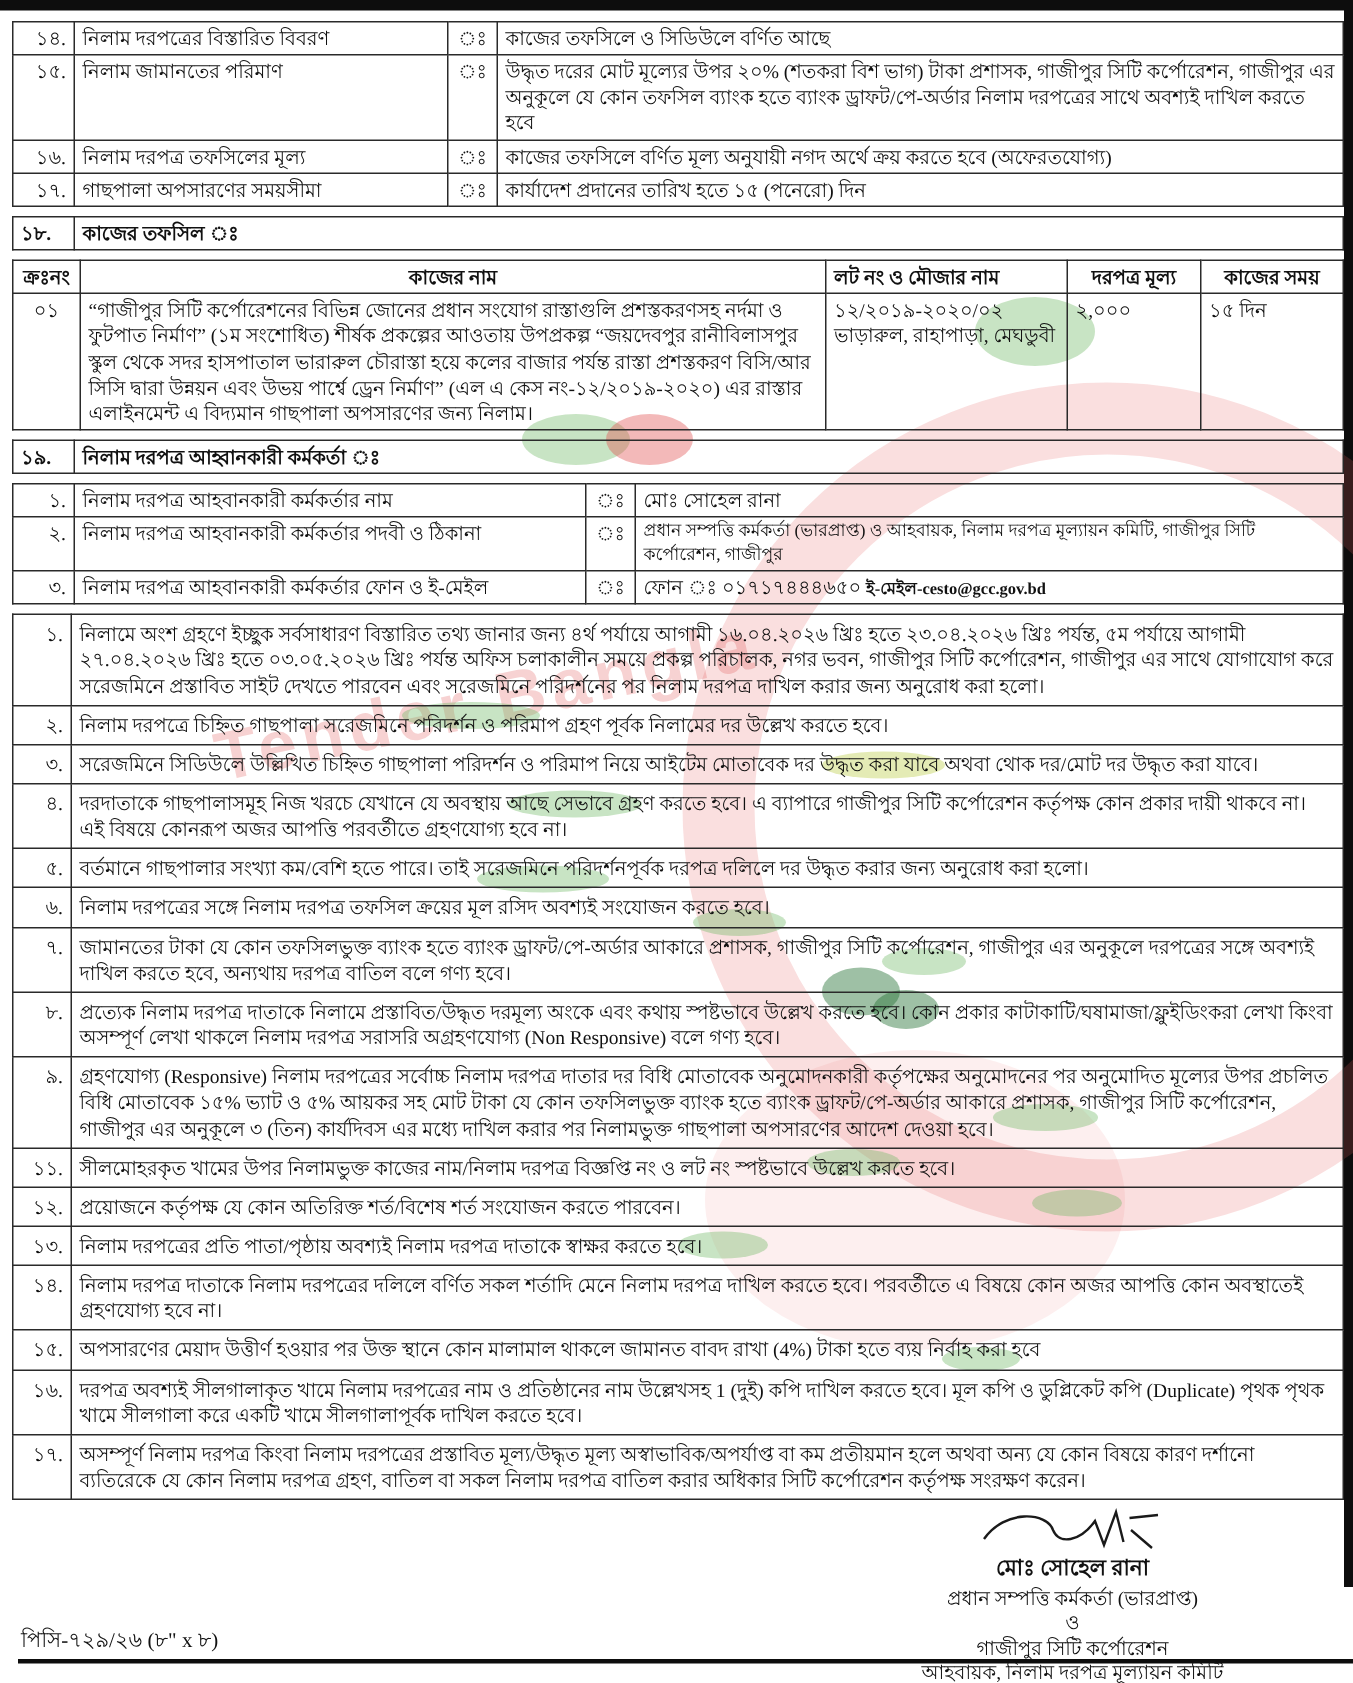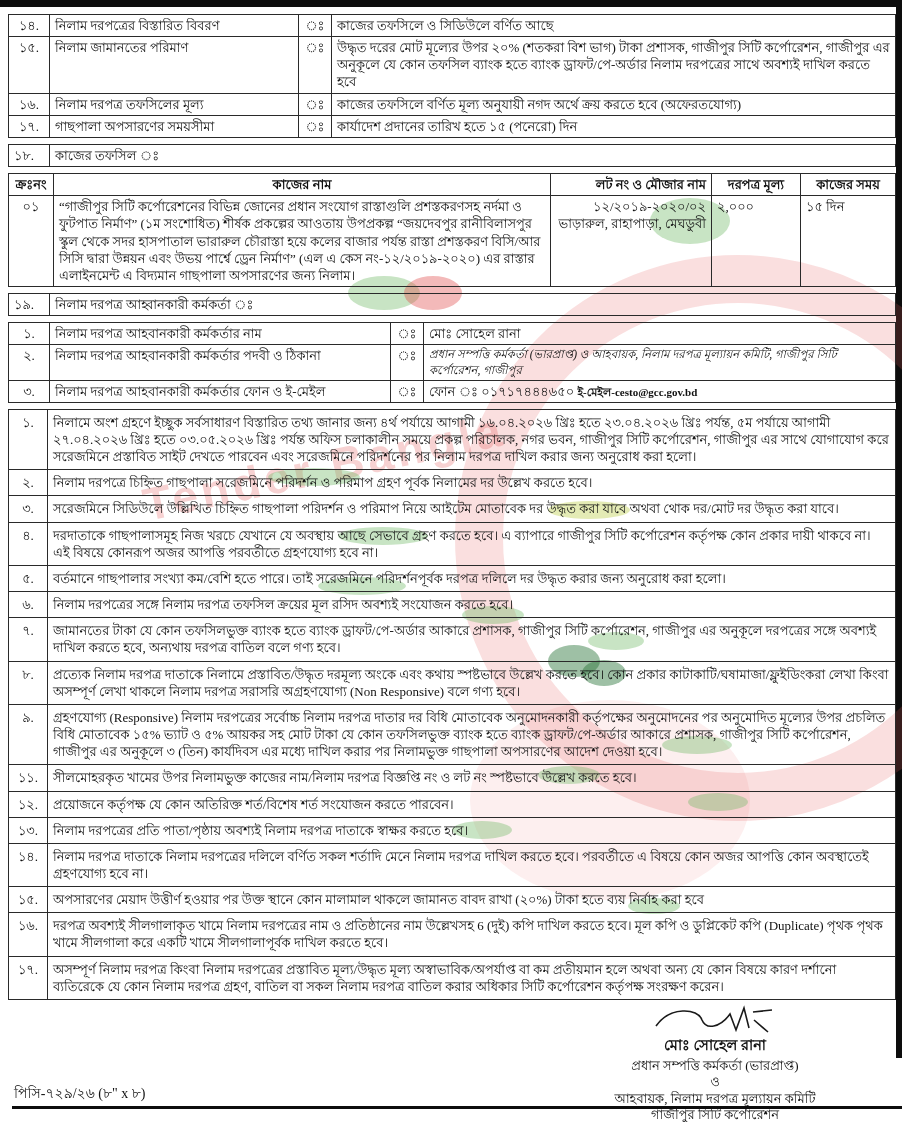--- a/index.html
+++ b/index.html
@@ -20,32 +20,32 @@
   .blob{position:absolute;border-radius:50%;pointer-events:none;}
   .g{background:rgba(110,185,100,0.38);}
   .yg{background:rgba(195,210,90,0.45);}
   .dg{background:rgba(40,115,55,0.45);}
   .r{background:rgba(225,80,80,0.40);}
 
   .content{position:relative;padding:14px 8px 0 8px;z-index:2;}
   table{border-collapse:collapse;width:888px;table-layout:fixed;}
   td,th{border:1.5px solid #2a2a2a;padding:2px 5px;vertical-align:top;font-size:13px;line-height:1.32;}
   .t{margin-bottom:6px;}
-  .c-no{width:30px;text-align:center;margin-left:40px;}
+  .c-no{width:30px;text-align:right;margin-left:40px;}
   .c-sep{width:22px;text-align:center;}
   .info .c-label{width:238px;}
-  .head-row td{border:1.5px solid #2a2a2a;font-weight:normal;}
+  .head-row td{border:1.5px solid #2a2a2a;font-weight:bold;}
   .head-row .hno{width:30px;}
   .sched th{text-align:center;font-weight:bold;}
   .sched .c-sl{width:34px;text-align:center;}
-  .sched .c-lot{width:150px;text-align:right;margin-top:36px;}
+  .sched .c-lot{width:150px;text-align:left;margin-top:36px;}
   .sched .c-price{width:78px;}
   .sched .c-time{width:84px;}
   .officer .c-label{width:330px;}
-  .officer .small{font-size:11.5px;font-style:italic;}
+  .officer .small{font-size:11.5px;}
   .email{font-family:"Liberation Serif",serif;font-size:11px;font-weight:bold;}
   .terms td{padding:4px 5px;}
   .terms .c-no{width:28px;}
 
   .sigblock{position:absolute;left:540px;top:1002px;width:350px;text-align:center;z-index:3;}
   .sig-scribble{height:34px;margin-bottom:-2px;text-align:center;}
   .sig-name{font-weight:bold;font-size:14.5px;}
   .sig-line{font-size:13px;line-height:1.25;}
   .footer-left{position:absolute;left:14px;top:1082px;font-size:14px;z-index:3;}
 </style>
@@ -215,41 +215,41 @@
       <tr>
             <td class="c-no">১৩.</td>
             <td>নিলাম দরপত্রের প্রতি পাতা/পৃষ্ঠায় অবশ্যই নিলাম দরপত্র দাতাকে স্বাক্ষর করতে হবে।</td>
           </tr>
       <tr>
             <td class="c-no">১৪.</td>
             <td>নিলাম দরপত্র দাতাকে নিলাম দরপত্রের দলিলে বর্ণিত সকল শর্তাদি মেনে নিলাম দরপত্র দাখিল করতে হবে। পরবর্তীতে এ বিষয়ে কোন অজর আপত্তি কোন অবস্থাতেই গ্রহণযোগ্য হবে না।</td>
           </tr>
       <tr>
             <td class="c-no">১৫.</td>
-            <td>অপসারণের মেয়াদ উত্তীর্ণ হওয়ার পর উক্ত স্থানে কোন মালামাল থাকলে জামানত বাবদ রাখা (২০%) টাকা হতে ব্যয় নির্বাহ করা হবে</td>
+            <td>অপসারণের মেয়াদ উত্তীর্ণ হওয়ার পর উক্ত স্থানে কোন মালামাল থাকলে জামানত বাবদ রাখা (4%) টাকা হতে ব্যয় নির্বাহ করা হবে</td>
           </tr>
       <tr>
             <td class="c-no">১৬.</td>
-            <td>দরপত্র অবশ্যই সীলগালাকৃত খামে নিলাম দরপত্রের নাম ও প্রতিষ্ঠানের নাম উল্লেখসহ 6 (দুই) কপি দাখিল করতে হবে। মূল কপি ও ডুপ্লিকেট কপি (Duplicate) পৃথক পৃথক খামে সীলগালা করে একটি খামে সীলগালাপূর্বক দাখিল করতে হবে।</td>
+            <td>দরপত্র অবশ্যই সীলগালাকৃত খামে নিলাম দরপত্রের নাম ও প্রতিষ্ঠানের নাম উল্লেখসহ 1 (দুই) কপি দাখিল করতে হবে। মূল কপি ও ডুপ্লিকেট কপি (Duplicate) পৃথক পৃথক খামে সীলগালা করে একটি খামে সীলগালাপূর্বক দাখিল করতে হবে।</td>
           </tr>
       <tr>
             <td class="c-no">১৭.</td>
             <td>অসম্পূর্ণ নিলাম দরপত্র কিংবা নিলাম দরপত্রের প্রস্তাবিত মূল্য/উদ্ধৃত মূল্য অস্বাভাবিক/অপর্যাপ্ত বা কম প্রতীয়মান হলে অথবা অন্য যে কোন বিষয়ে কারণ দর্শানো ব্যতিরেকে যে কোন নিলাম দরপত্র গ্রহণ, বাতিল বা সকল নিলাম দরপত্র বাতিল করার অধিকার সিটি কর্পোরেশন কর্তৃপক্ষ সংরক্ষণ করেন।</td>
           </tr>
     </tbody>
       </table>
   </div>
 
   <div class="sigblock">
     <div class="sig-scribble">
       <svg width="130" height="34" viewBox="0 0 130 34">
         <path d="M6 24 C 20 4, 48 6, 52 18 C 56 28, 70 26, 80 12 L 86 28 L 94 6 L 99 26 M 103 10 L 122 8 M 104 18 L 118 30" stroke="#1a1a1a" stroke-width="1.6" fill="none"></path>
       </svg>
     </div>
     <div class="sig-name">মোঃ সোহেল রানা</div>
     <div class="sig-line">প্রধান সম্পত্তি কর্মকর্তা (ভারপ্রাপ্ত)</div>
     <div class="sig-line">ও</div>
+    <div class="sig-line">গাজীপুর সিটি কর্পোরেশন</div>
     <div class="sig-line">আহবায়ক, নিলাম দরপত্র মূল্যায়ন কমিটি</div>
-    <div class="sig-line">গাজীপুর সিটি কর্পোরেশন</div>
   </div>
 
   <div class="footer-left">পিসি-৭২৯/২৬ (৮" x ৮)</div>
 </div>
 
 </body></html>

